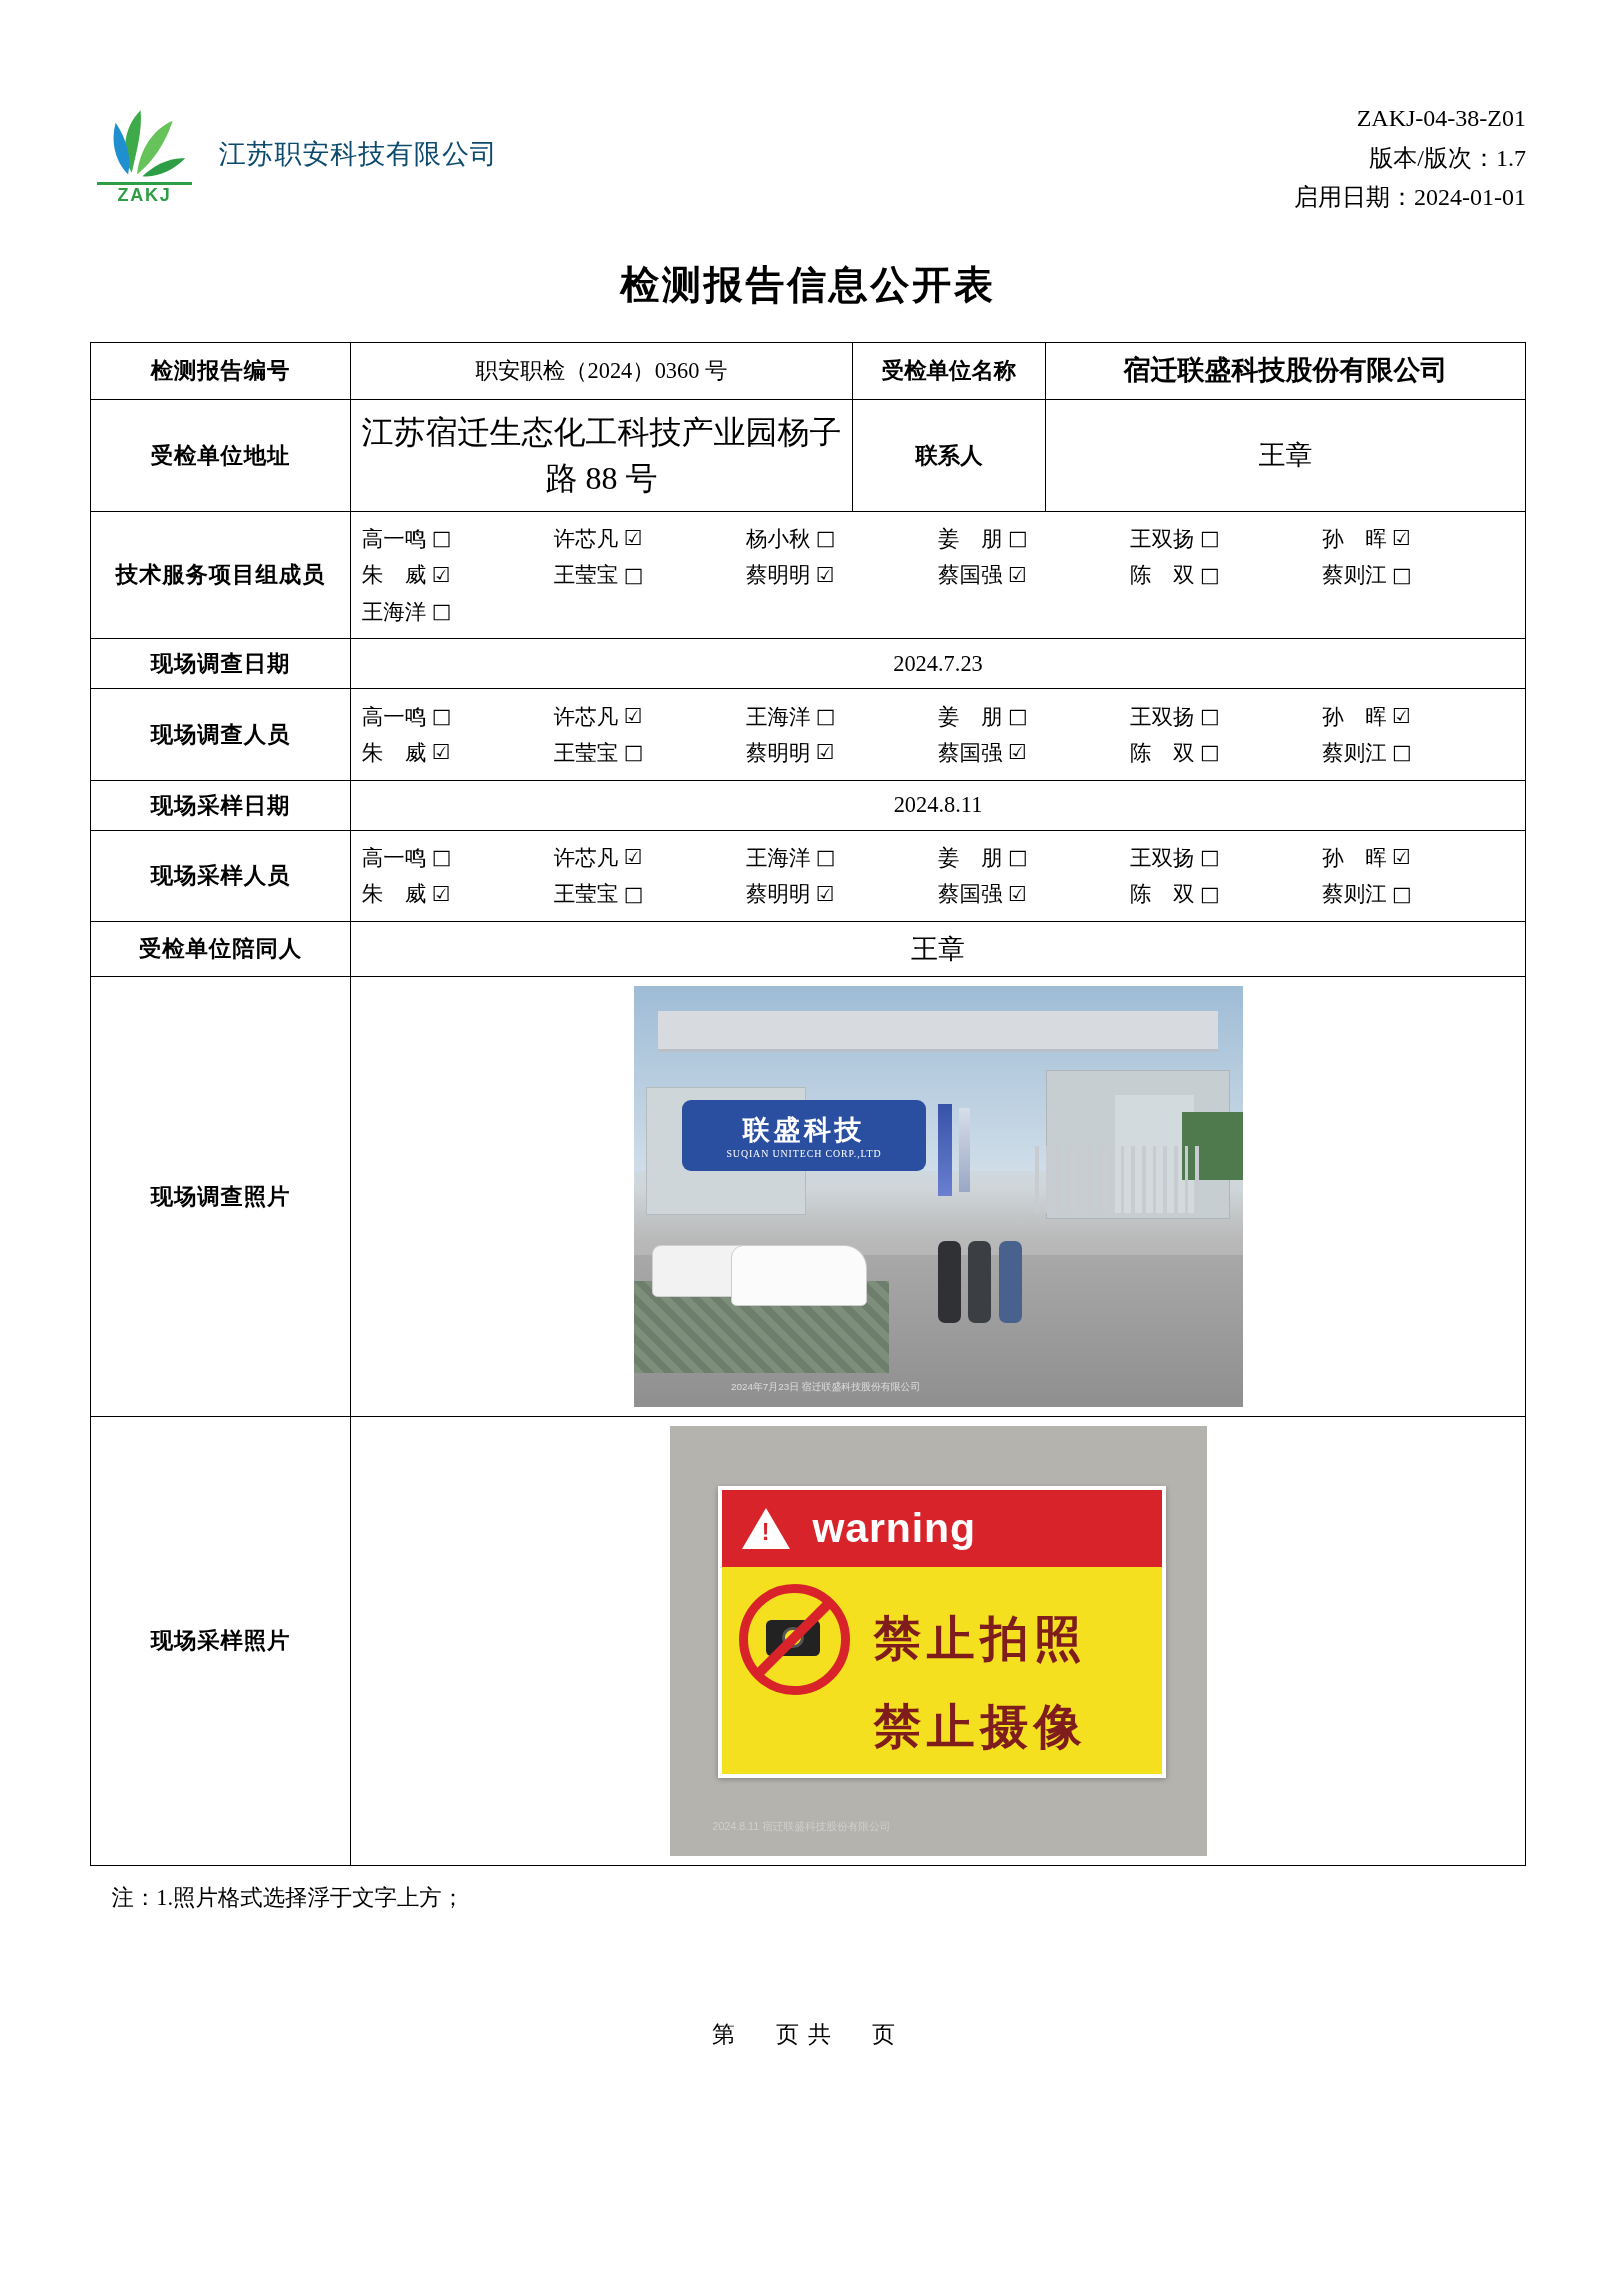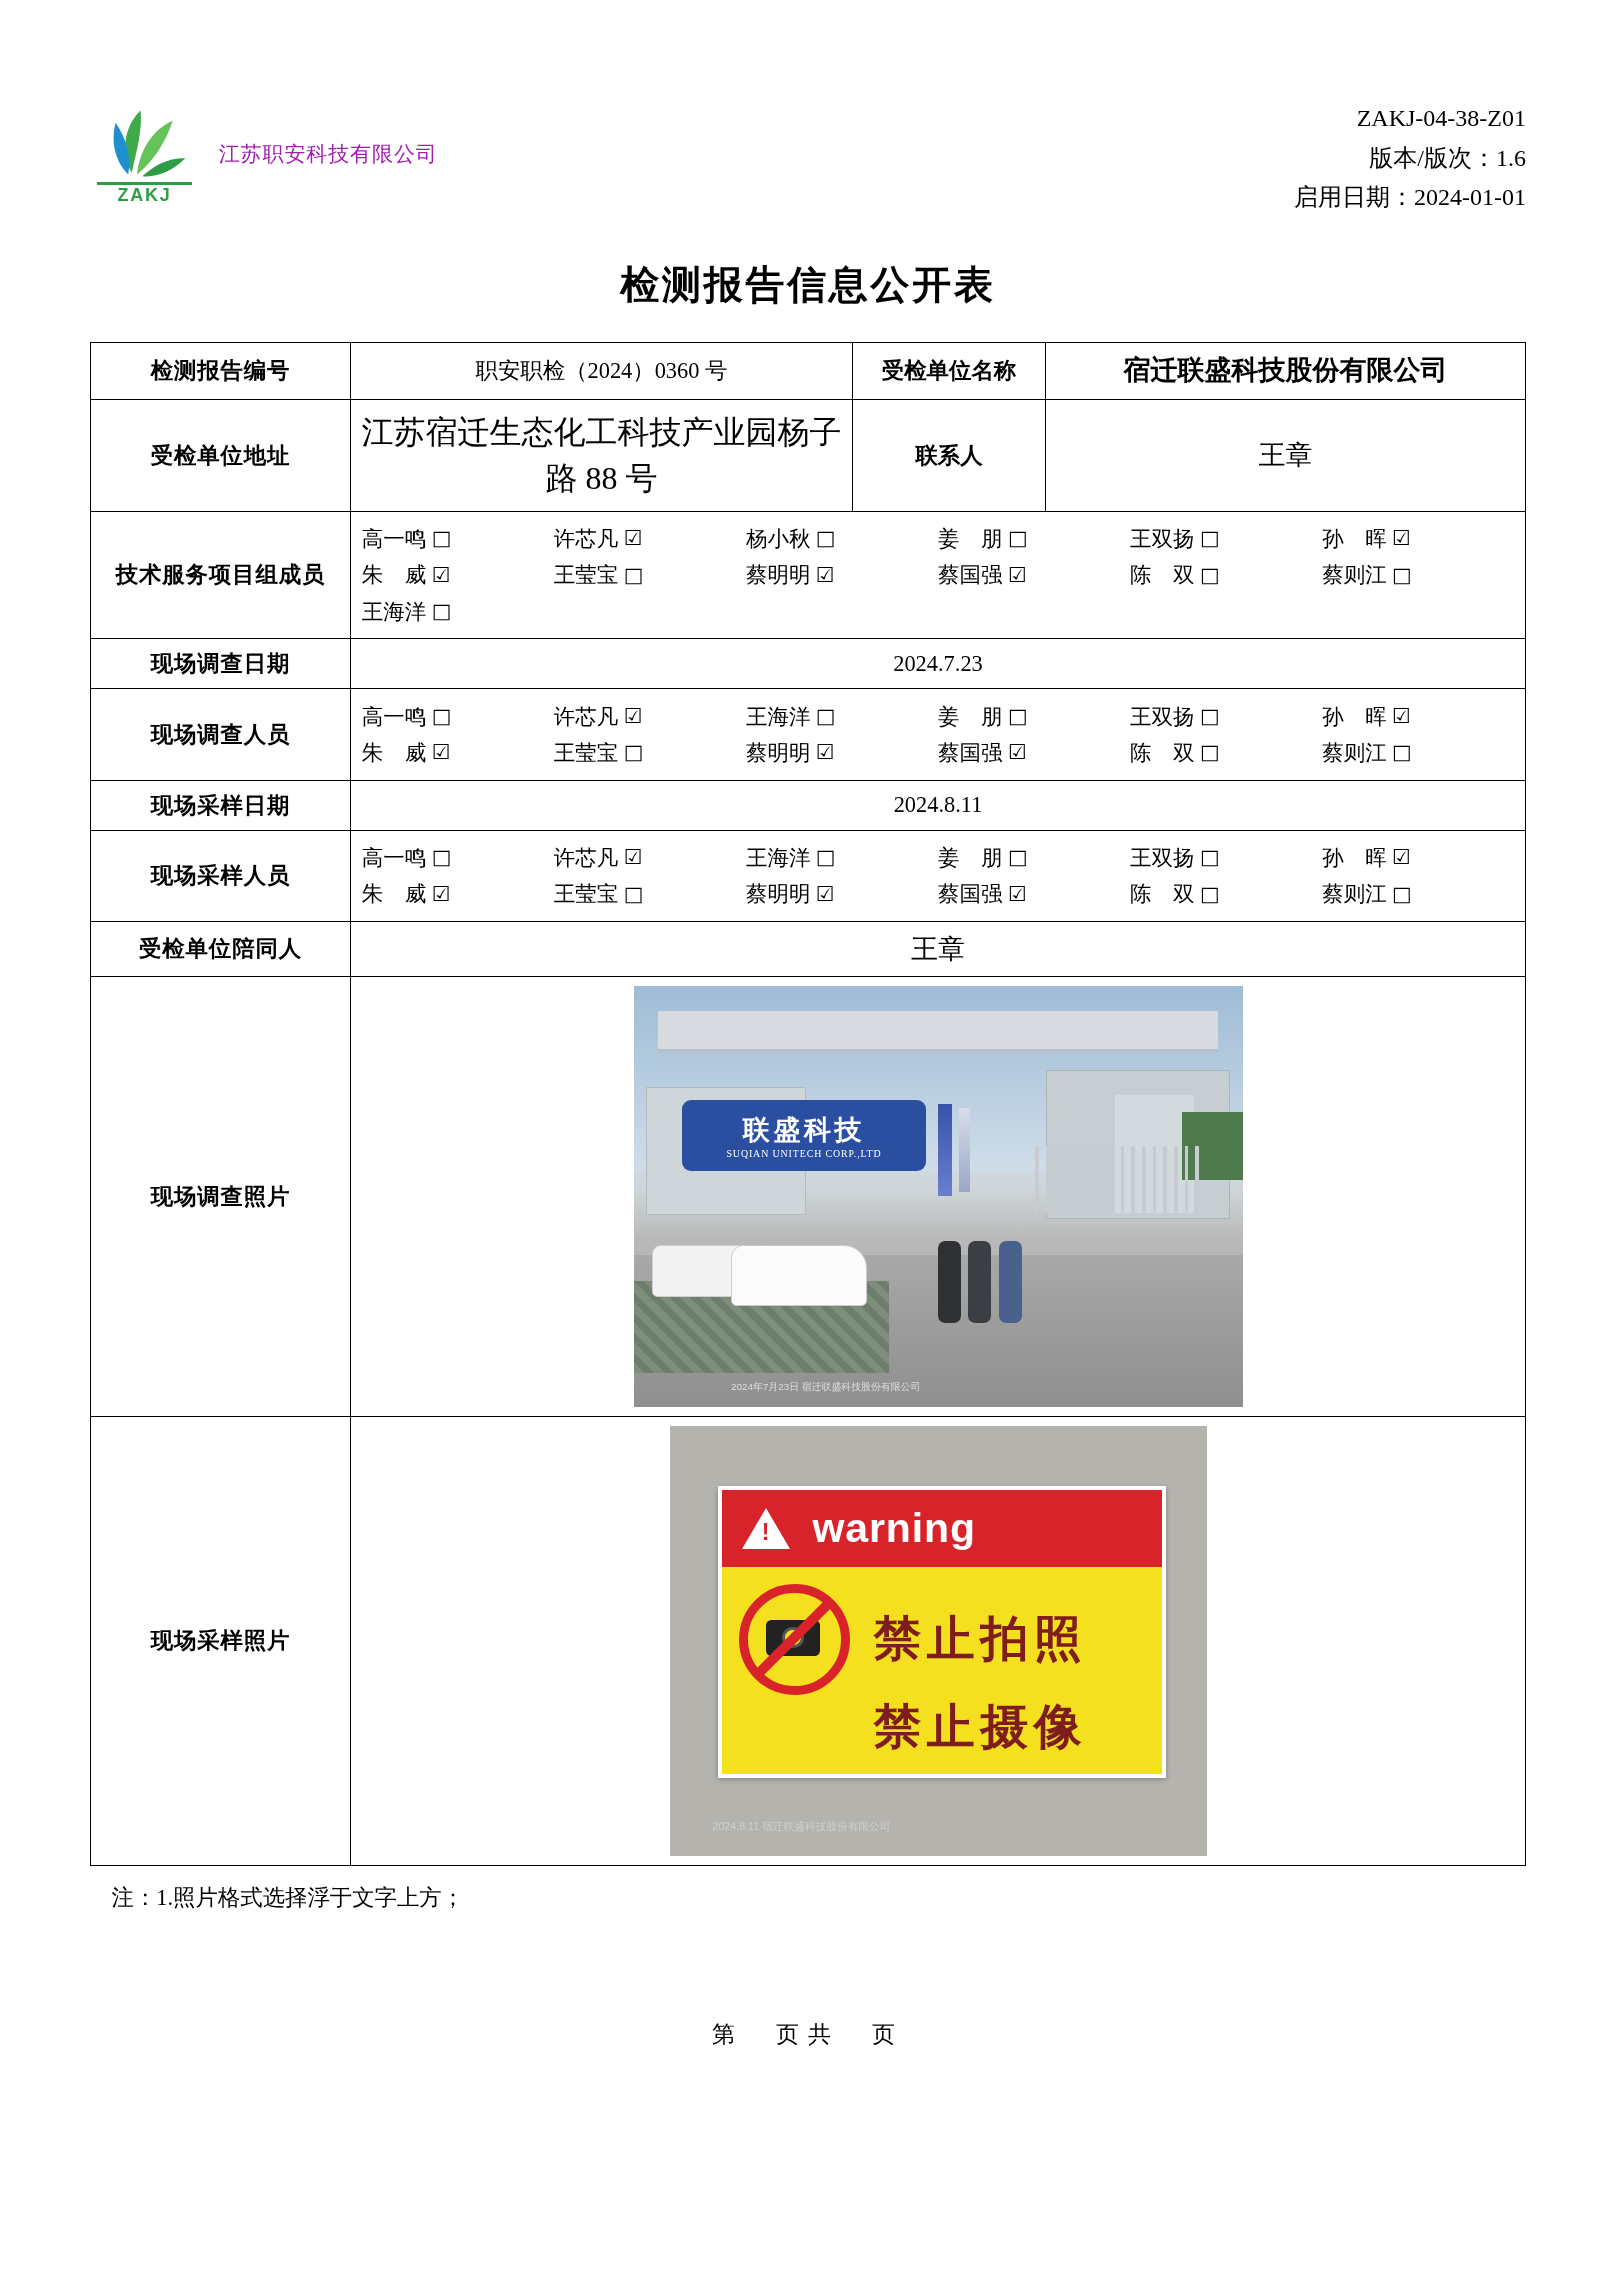--- a/index.html
+++ b/index.html
@@ -61,22 +61,22 @@
   }
   .logo .underline {
     position: absolute;
     bottom: 23px;
     left: 7.2px;
     width: 95px;
     height: 2.7px;
     background: #2e9e46;
   }
   .brand-name {
-    font-size: 21px;
-    color: #a21caf;
+    font-size: 27px;
+    color: #0c4a6e;
     font-family: "Liberation Serif", serif;
     letter-spacing: 0.9px;
   }
   .doc-meta {
     text-align: right;
     font-size: 24px;
     line-height: 1.65;
     font-family: "Liberation Serif", serif;
   }
   
@@ -251,21 +251,21 @@
           <path d="M30 80 C16 66 10 44 16 22 C28 40 34 60 30 80 Z" fill="#1f8fd0"></path>
           <path d="M46 82 C58 70 78 60 94 62 C80 76 62 84 46 82 Z" fill="#2e9e46"></path>
         </svg>
         <div class="underline"></div>
         <div class="zakj">ZAKJ</div>
       </div>
       <div class="brand-name">江苏职安科技有限公司</div>
     </div>
     <div class="doc-meta">
       <div>ZAKJ-04-38-Z01</div>
-      <div>版本/版次：1.6</div>
+      <div>版本/版次：1.7</div>
       <div>启用日期：2024-01-01</div>
     </div>
   </div>
 
   <div class="doc-title">检测报告信息公开表</div>
 
   <table class="main">
     <colgroup>
       <col style="width:260px">
       <col style="width:502px">

